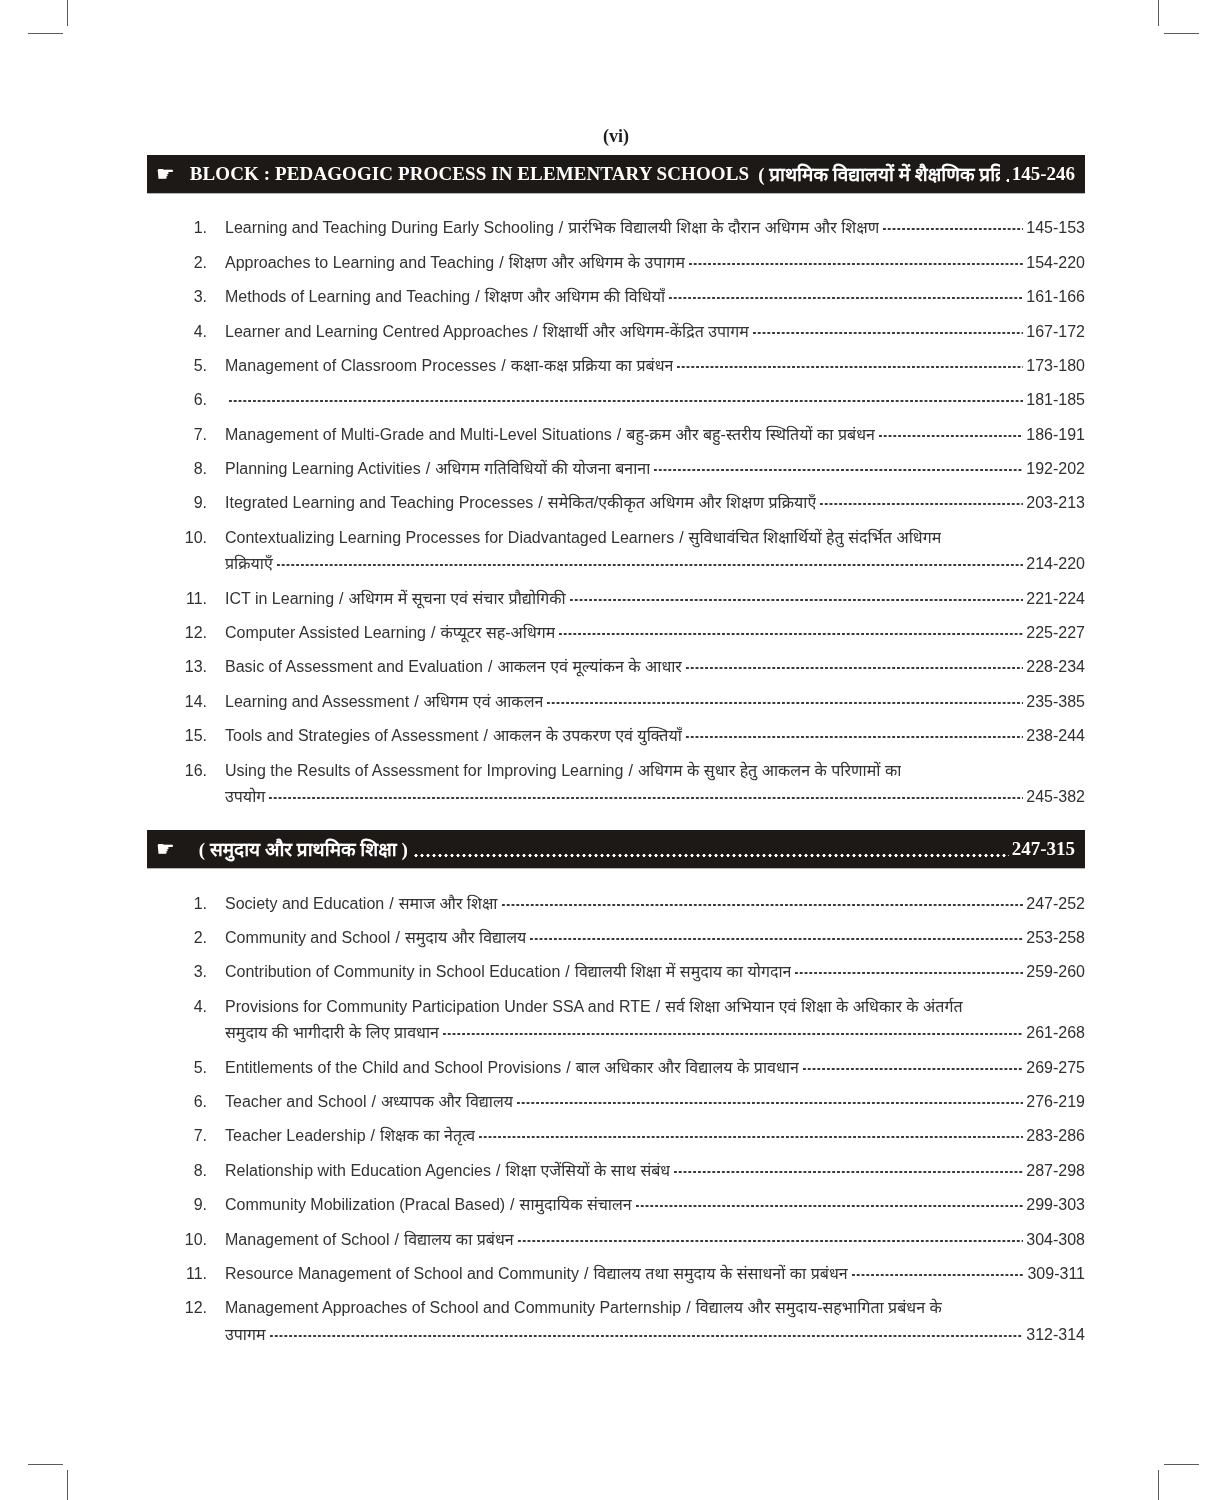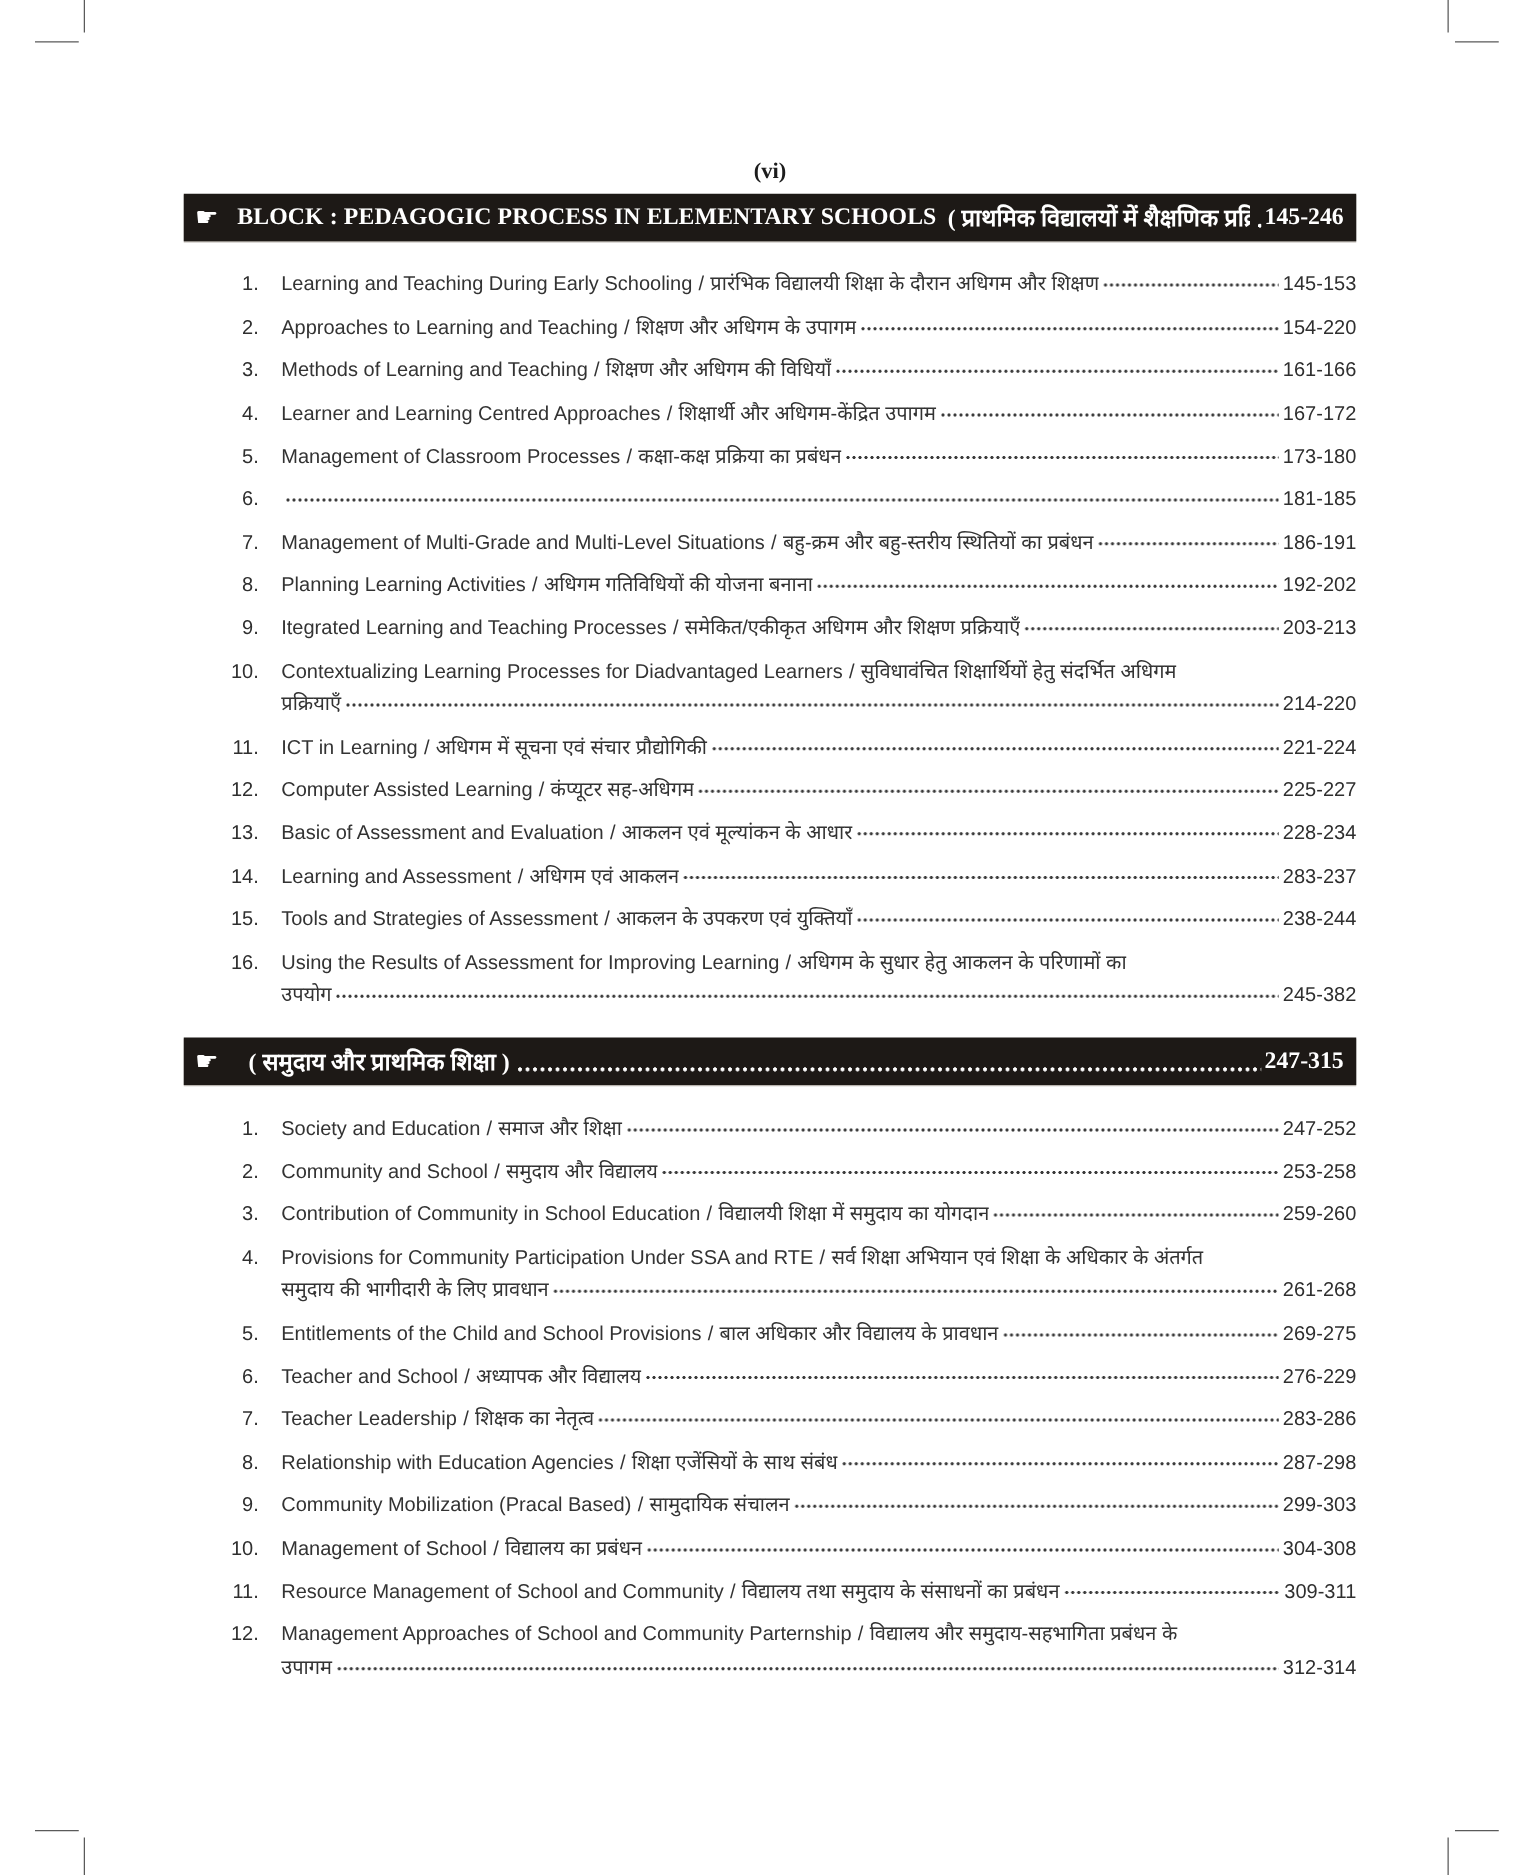--- a/index.html
+++ b/index.html
@@ -185,21 +185,21 @@
             <div class="ti">
               <span class="num">13.</span>
               <span class="ttext"><span>Basic of Assessment and Evaluation</span><span class="sep">/</span><span>आकलन एवं मूल्यांकन के आधार</span></span>
               <span class="dots"></span>
               <span class="pages">228-234</span>
             </div>
             <div class="ti">
               <span class="num">14.</span>
               <span class="ttext"><span>Learning and Assessment</span><span class="sep">/</span><span>अधिगम एवं आकलन</span></span>
               <span class="dots"></span>
-              <span class="pages">283-237</span>
+              <span class="pages">235-385</span>
             </div>
             <div class="ti">
               <span class="num">15.</span>
               <span class="ttext"><span>Tools and Strategies of Assessment</span><span class="sep">/</span><span>आकलन के उपकरण एवं युक्तियाँ</span></span>
               <span class="dots"></span>
               <span class="pages">238-244</span>
             </div>
             <div class="ti-multi">
               <div class="l1">
                 <span class="num">16.</span>
@@ -253,21 +253,21 @@
             <div class="ti">
               <span class="num">5.</span>
               <span class="ttext"><span>Entitlements of the Child and School Provisions</span><span class="sep">/</span><span>बाल अधिकार और विद्यालय के प्रावधान</span></span>
               <span class="dots"></span>
               <span class="pages">269-275</span>
             </div>
             <div class="ti">
               <span class="num">6.</span>
               <span class="ttext"><span>Teacher and School</span><span class="sep">/</span><span>अध्यापक और विद्यालय</span></span>
               <span class="dots"></span>
-              <span class="pages">276-229</span>
+              <span class="pages">276-219</span>
             </div>
             <div class="ti">
               <span class="num">7.</span>
               <span class="ttext"><span>Teacher Leadership</span><span class="sep">/</span><span>शिक्षक का नेतृत्व</span></span>
               <span class="dots"></span>
               <span class="pages">283-286</span>
             </div>
             <div class="ti">
               <span class="num">8.</span>
               <span class="ttext"><span>Relationship with Education Agencies</span><span class="sep">/</span><span>शिक्षा एजेंसियों के साथ संबंध</span></span>

